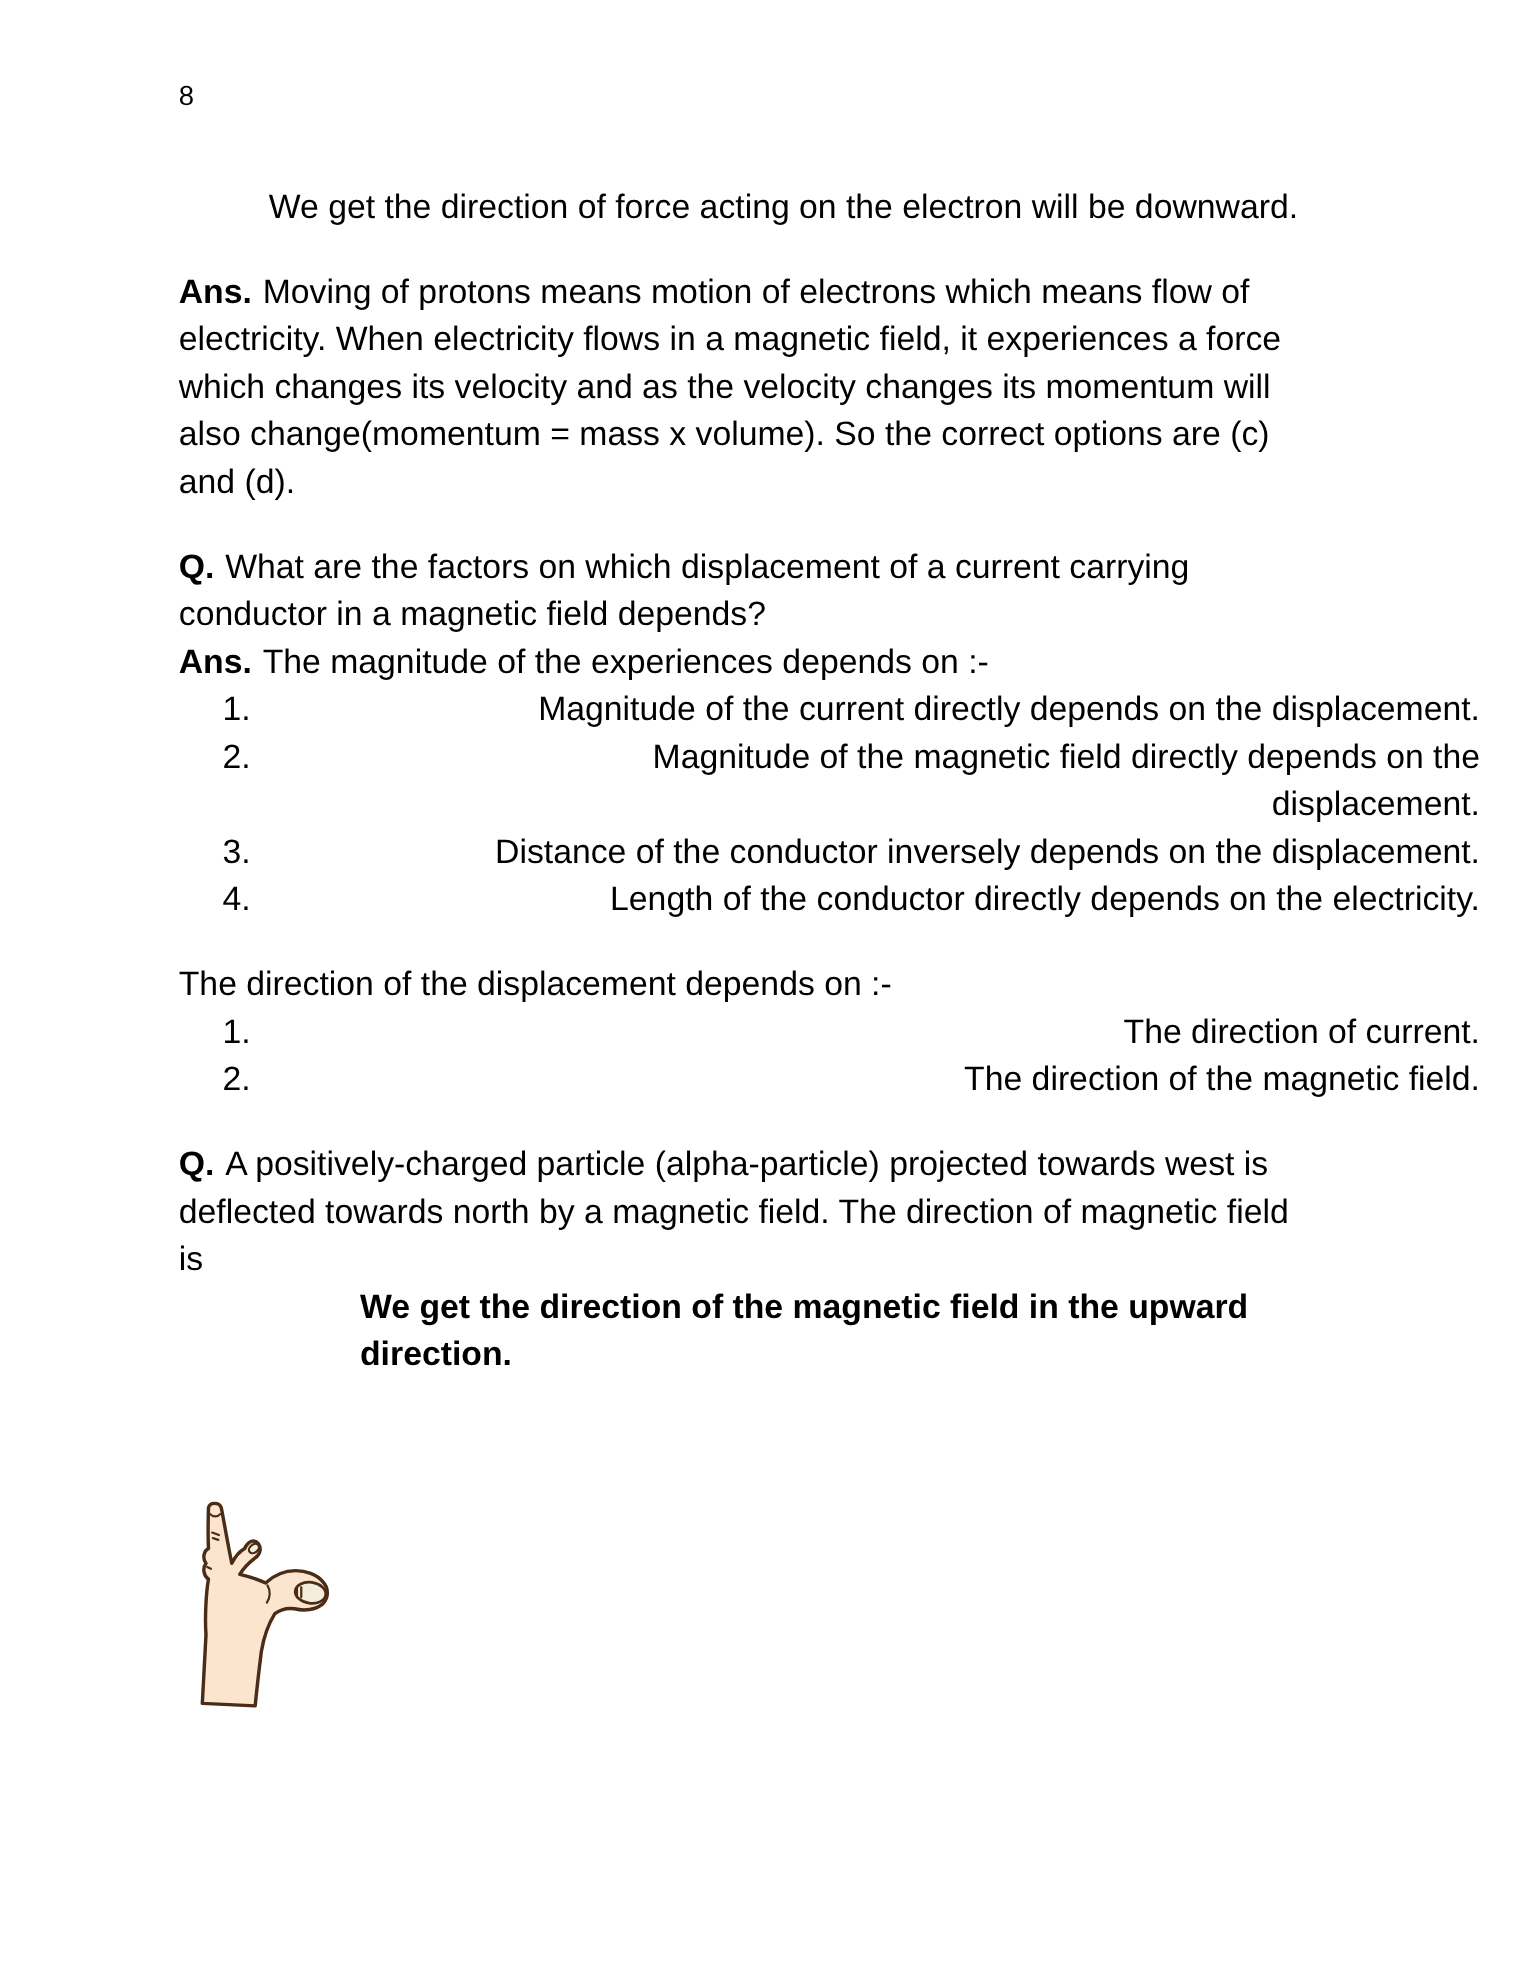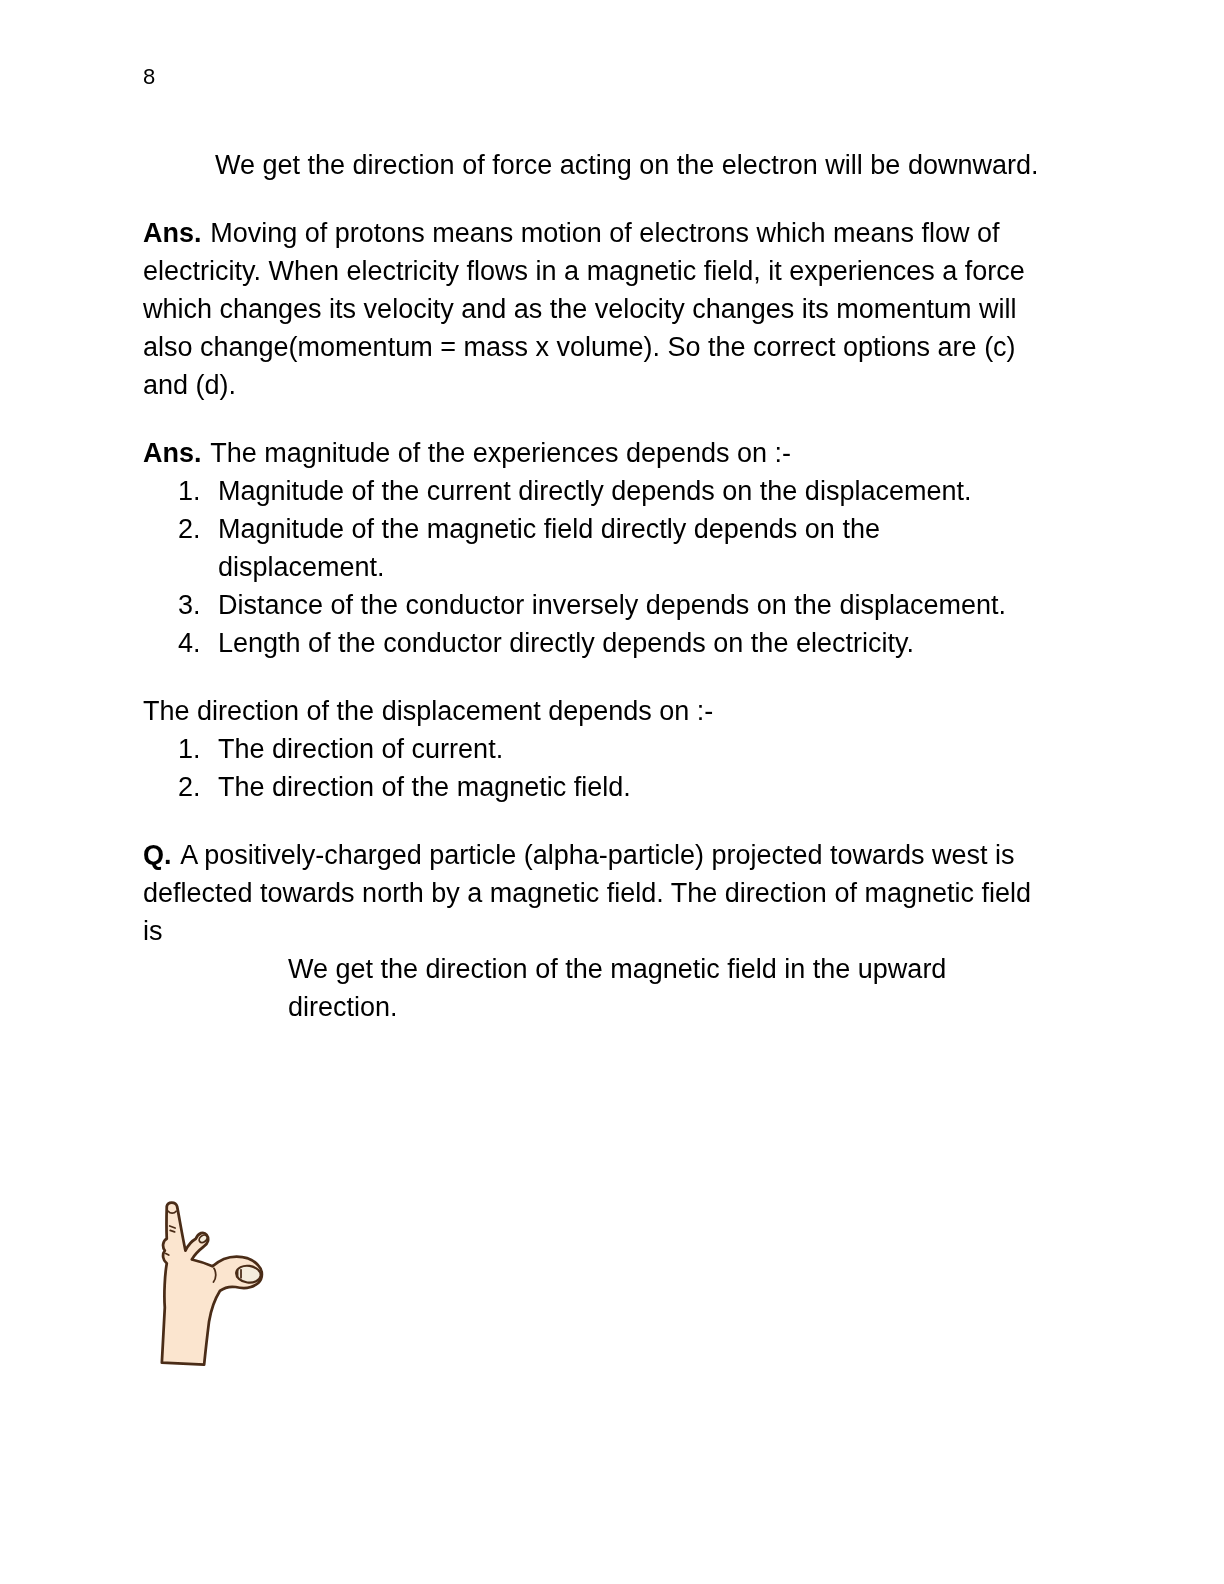--- a/index.html
+++ b/index.html
@@ -20,25 +20,25 @@
     box-sizing:border-box;
     width:1224px;
     padding:146px 40px 0 143px;
     font-size:27px;line-height:38px;
   }
   .para{margin:0;}
   .lines{white-space:pre-line;}
   .prefix{font-weight:bold;margin-right:0.32em;}
   .section{margin-top:30px;}
   .indent-half{margin-left:72px;}
-  .indent-full{margin-left:145px;}
+  .indent-full{margin-left:145px;font-weight:bold;}
   .olist{margin-left:35px;}
   .li{display:flex;align-items:flex-start;}
   .li .num{flex:0 0 40px;}
-  .li .li-text{flex:1 1 auto;}
+  .li .li-text{flex:1 1 auto;text-align:right;}
   .hand-illustration{
     position:absolute;left:153px;top:1199px;
     width:118px;height:176px;
   }
 </style>
 </head>
 <body>
 
 <div class="page">
 
@@ -50,20 +50,22 @@
 
     <div class="section">
       <p class="para"><b class="prefix">Ans.</b><span class="lines">Moving of protons means motion of electrons which means flow of
 electricity. When electricity flows in a magnetic field, it experiences a force
 which changes its velocity and as the velocity changes its momentum will
 also change(momentum = mass x volume). So the correct options are (c)
 and (d).</span></p>
     </div>
 
     <div class="section">
+      <p class="para"><b class="prefix">Q.</b><span class="lines">What are the factors on which displacement of a current carrying
+conductor in a magnetic field depends?</span></p>
       <p class="para"><b class="prefix">Ans.</b><span class="lines">The magnitude of the experiences depends on :-</span></p>
       <div class="olist">
         <div class="li">
           <span class="num">1.</span>
           <span class="li-text lines">Magnitude of the current directly depends on the displacement.</span>
         </div>
         <div class="li">
           <span class="num">2.</span>
           <span class="li-text lines">Magnitude of the magnetic field directly depends on the
 displacement.</span>

